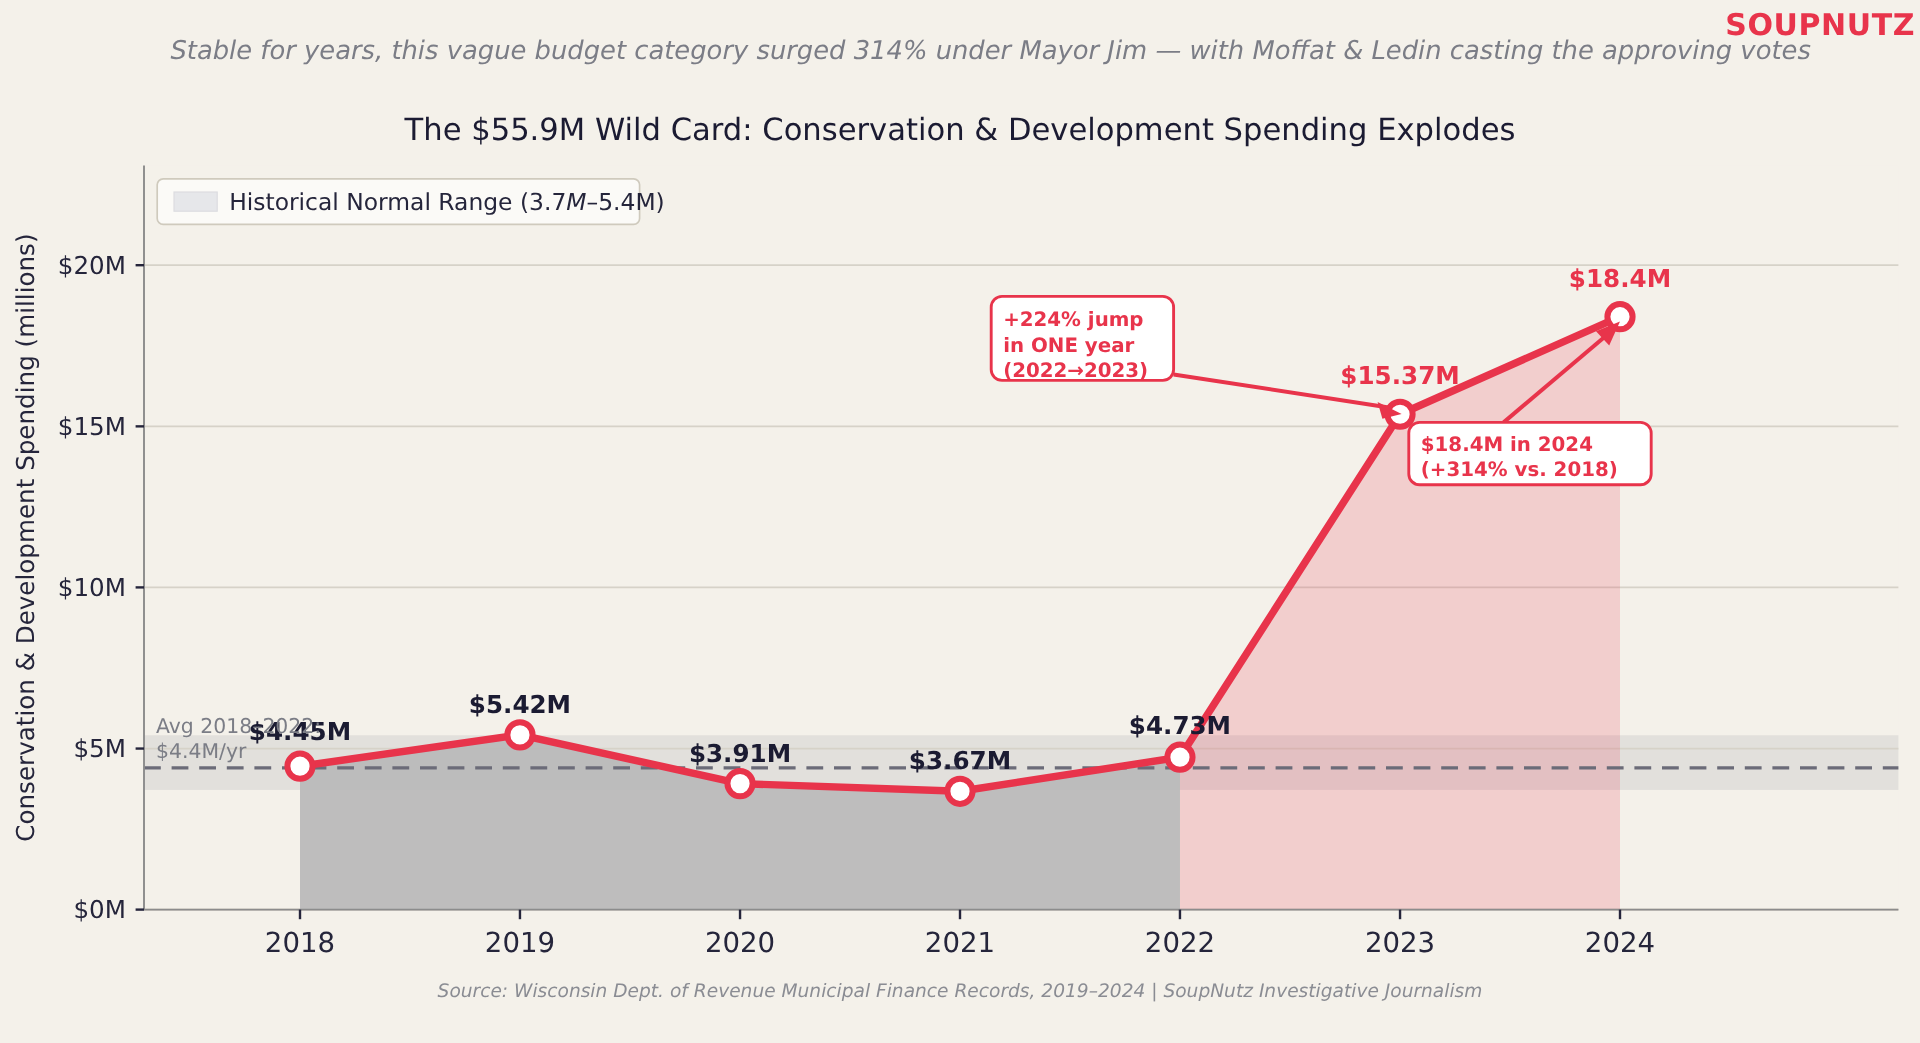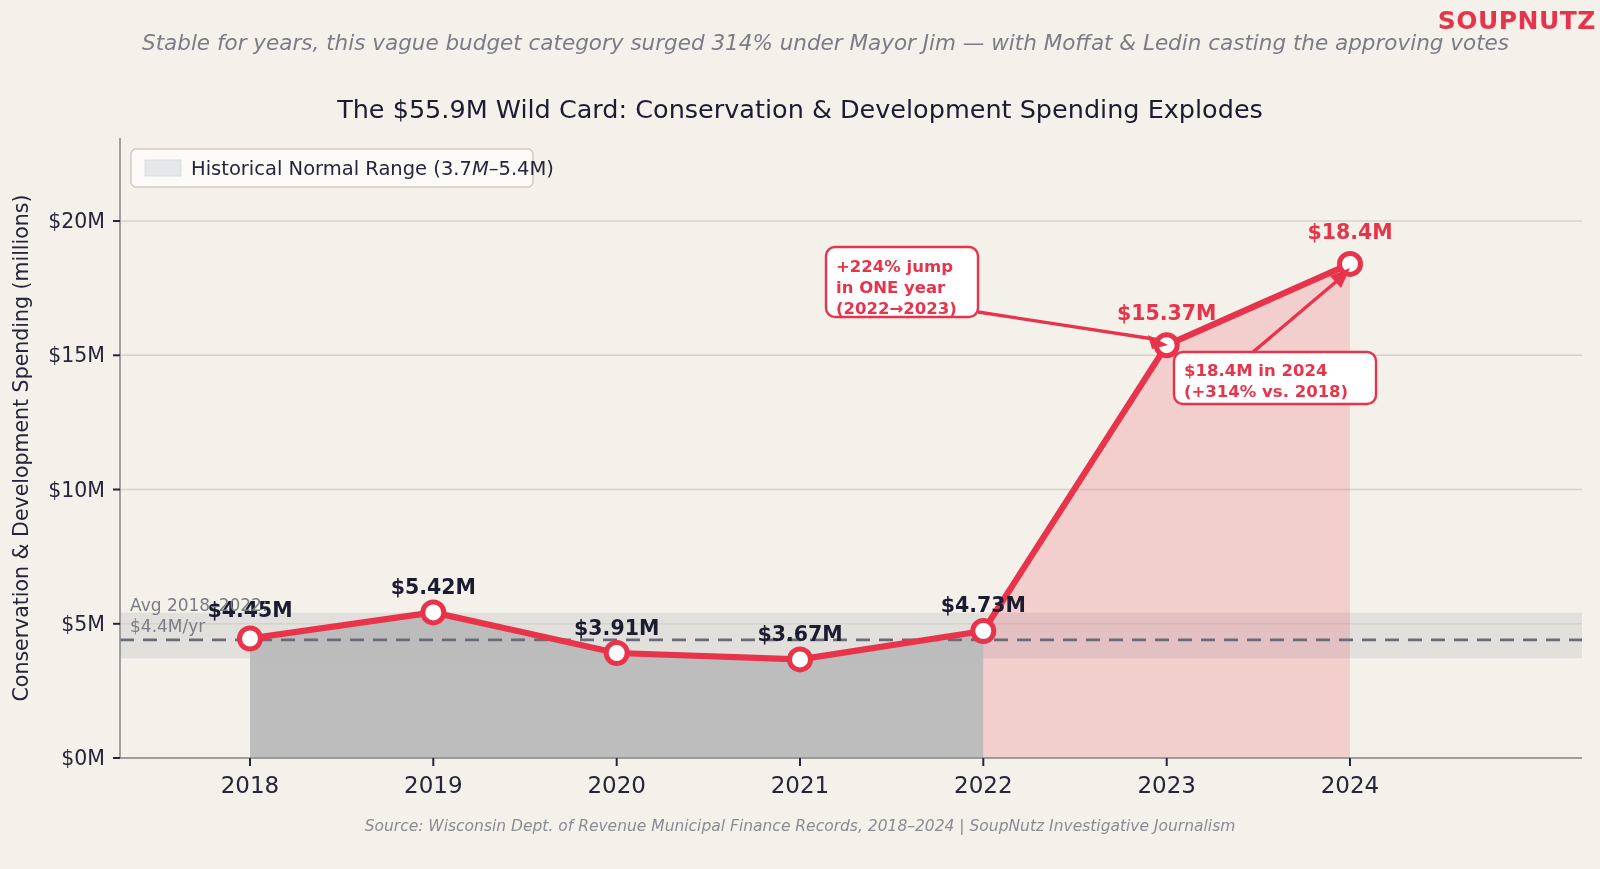--- a/index.html
+++ b/index.html
@@ -190,15 +190,15 @@
 
       <g>
         <rect x="131" y="149" width="402" height="38" rx="5" ry="5" fill="#fbfaf7" stroke="#cfcabd" stroke-width="1.4"></rect>
         <rect x="145" y="160" width="36" height="16" fill="#e6e7ea" stroke="#dcdde0" stroke-width="1"></rect>
         <text x="191" y="175" font-size="19.5" fill="#25253b"><tspan>Historical Normal Range (3.7</tspan><tspan font-style="italic">M</tspan><tspan>–5.4M)</tspan></text>
       </g>
 
     </svg>
   </div>
 
-  <div class="footer-note">Source: Wisconsin Dept. of Revenue Municipal Finance Records, 2018–2024  |  SoupNutz Investigative Journalism</div>
+  <div class="footer-note">Source: Wisconsin Dept. of Revenue Municipal Finance Records, 2019–2024  |  SoupNutz Investigative Journalism</div>
 
 </div>
 
 </body></html>

